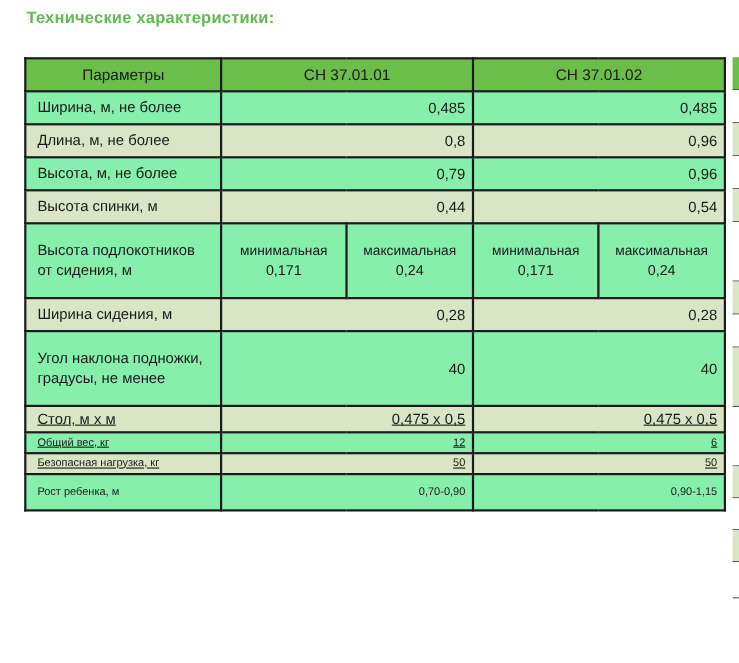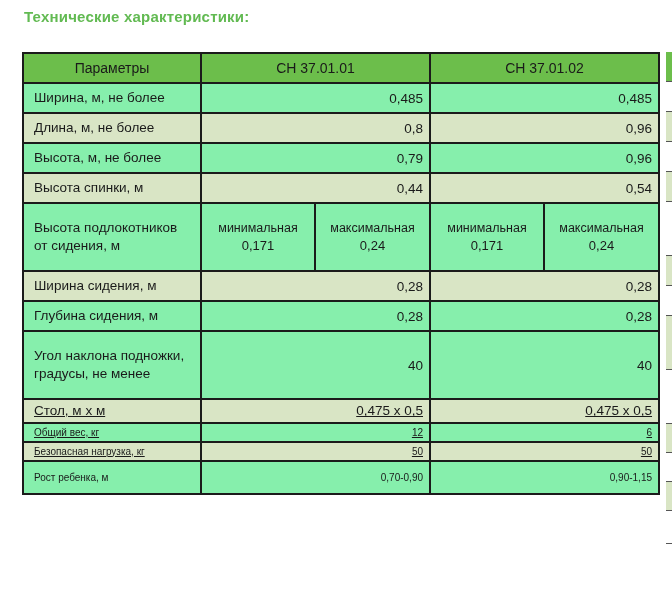--- a/index.html
+++ b/index.html
@@ -127,25 +127,20 @@
       <td class="sub">
         <span>максимальная</span>
         <span class="subval">0,24</span>
       </td>
     </tr>
     <tr class="h30 green">
       <td class="param">Ширина сидения, м</td>
       <td class="val" colspan="2">0,28</td>
       <td class="val" colspan="2">0,28</td>
     </tr>
-    <tr class="h30">
-      <td class="param">Глубина сидения, м</td>
-      <td class="val" colspan="2">0,28</td>
-      <td class="val" colspan="2">0,28</td>
-    </tr>
     <tr class="h54">
       <td class="param">Угол наклона подножки, градусы, не менее</td>
       <td class="val" colspan="2">40</td>
       <td class="val" colspan="2">40</td>
     </tr>
     <tr class="h29 green">
       <td class="param">Стол, м х м</td>
       <td class="val" colspan="2">0,475 x 0,5</td>
       <td class="val" colspan="2">0,475 x 0,5</td>
     </tr>

